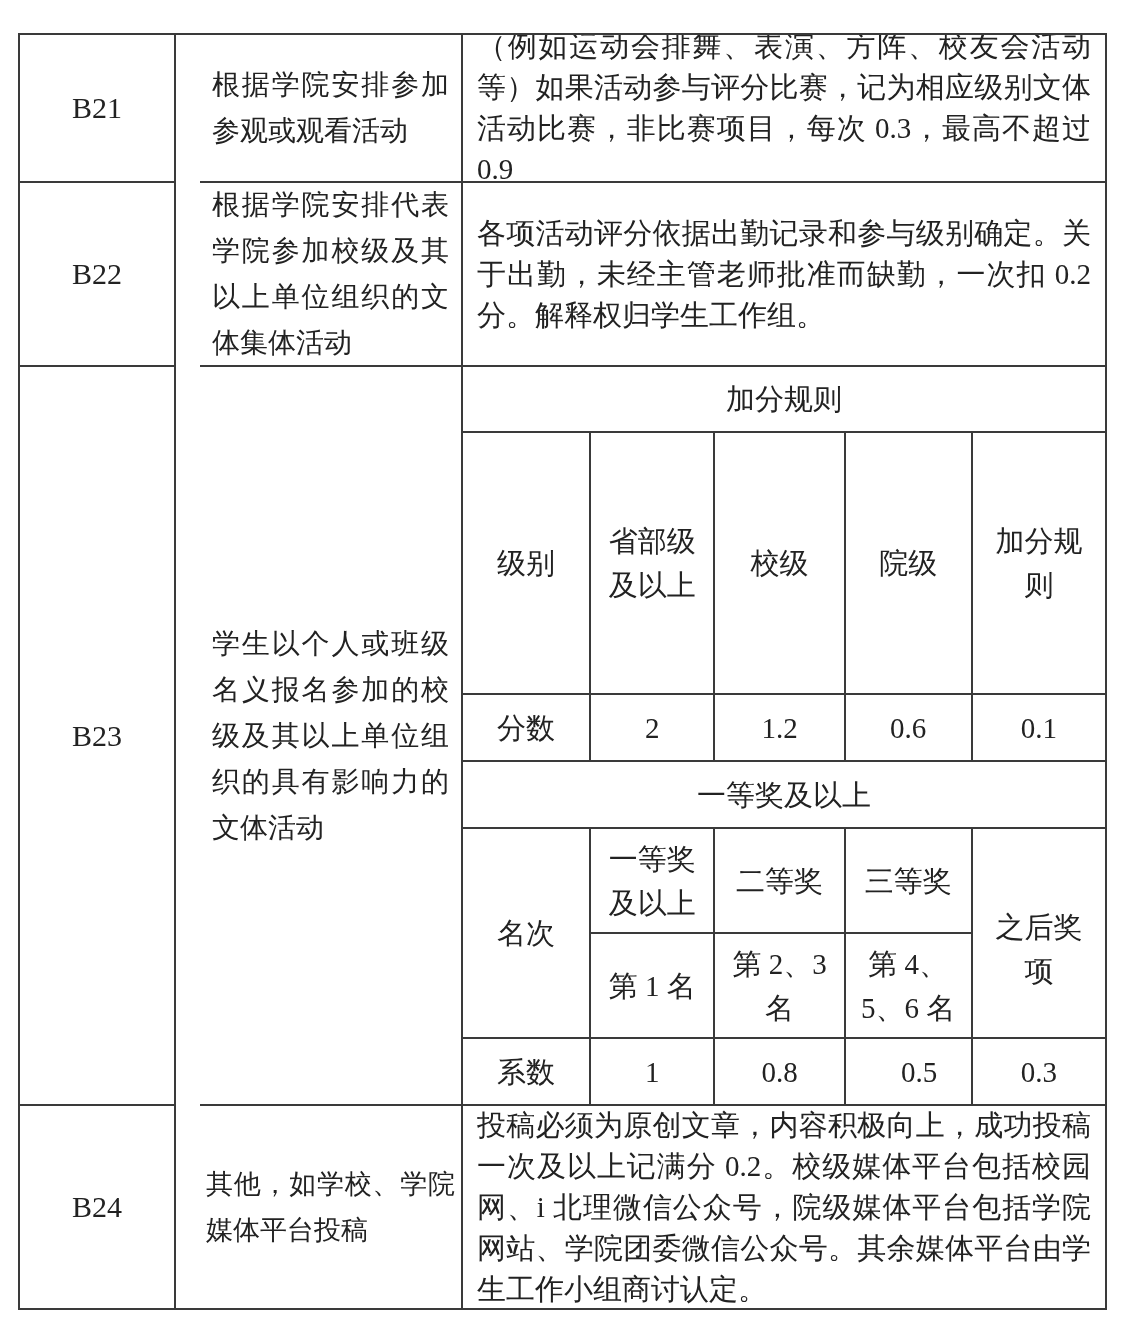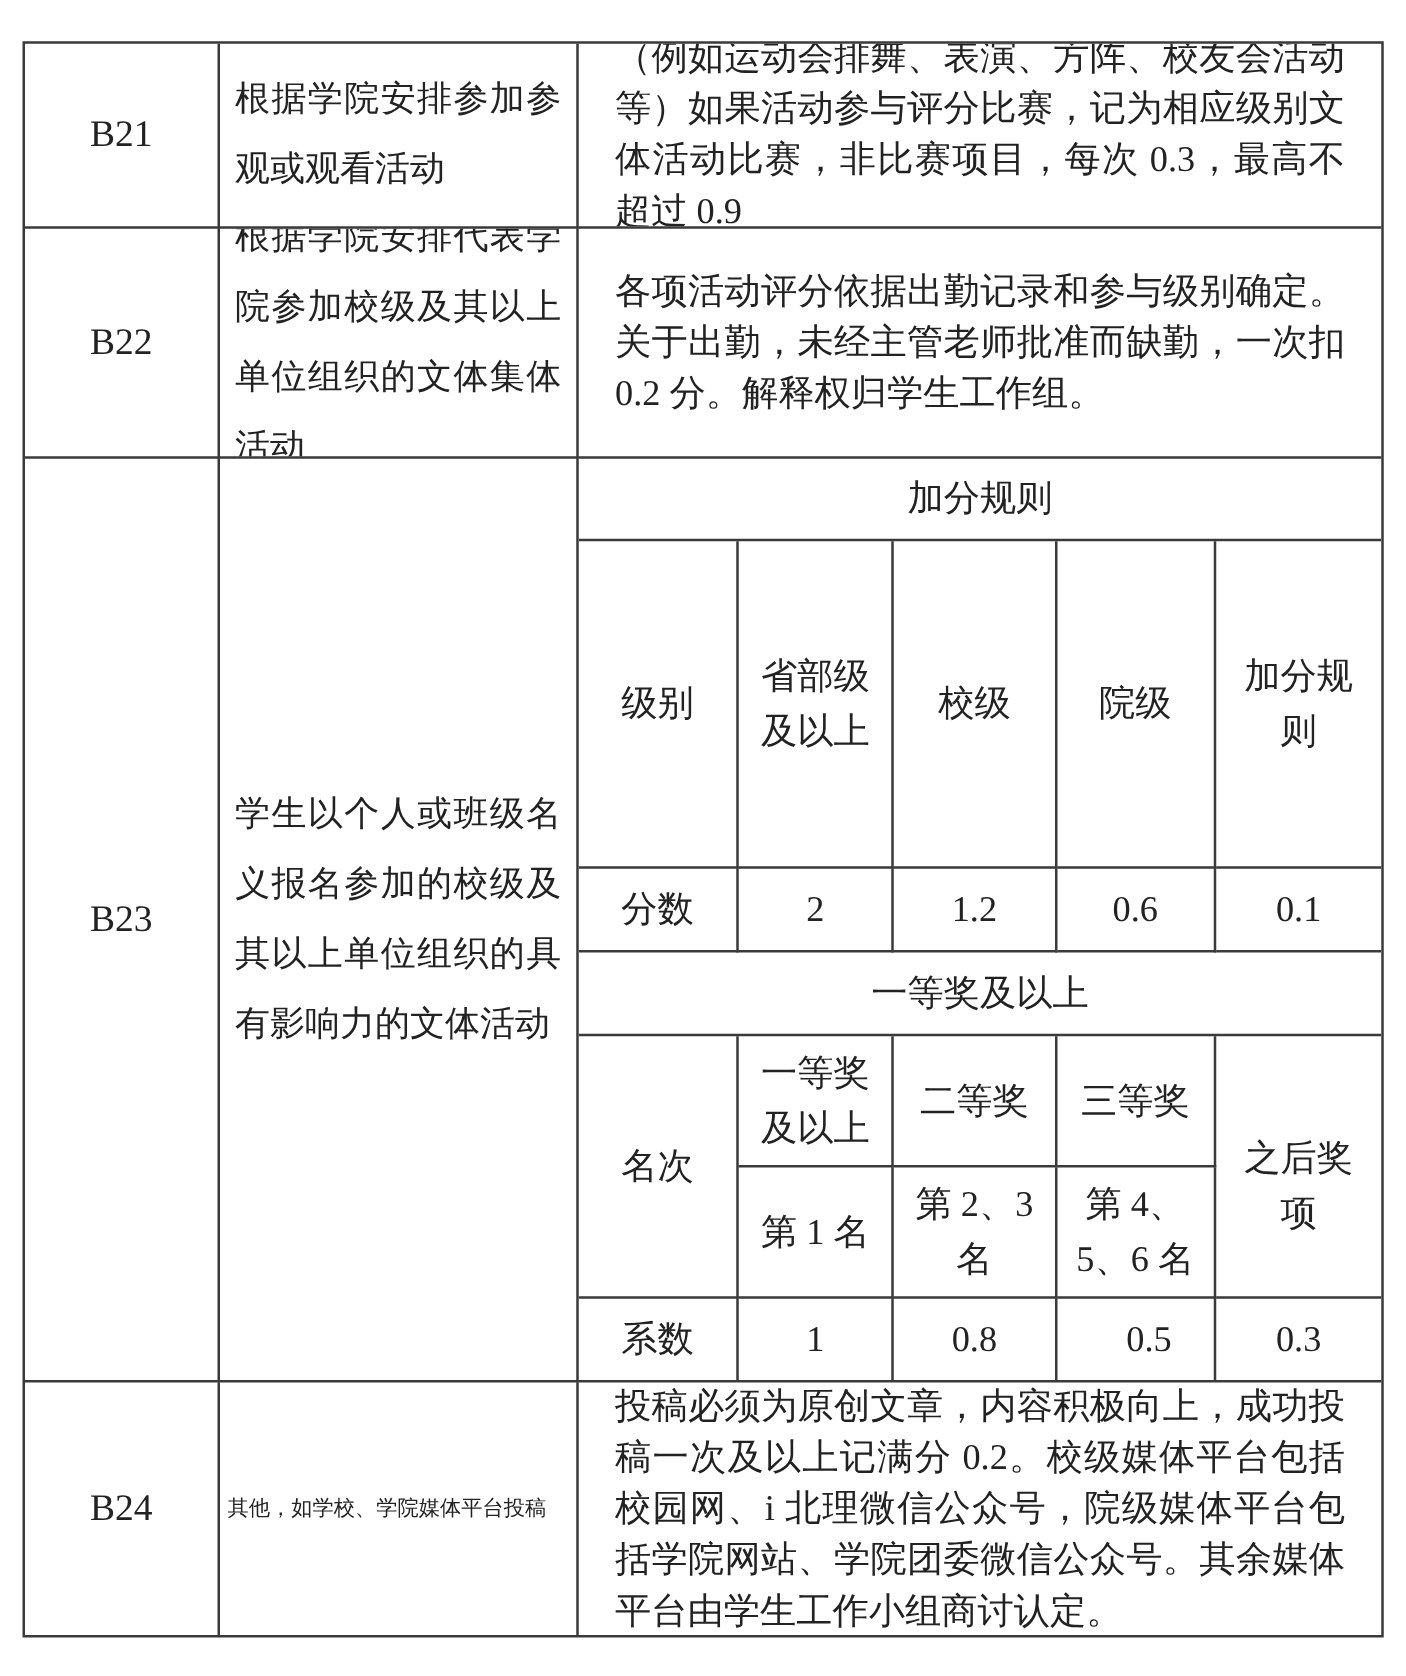--- a/index.html
+++ b/index.html
@@ -28,23 +28,23 @@
   .cell{
     box-sizing:border-box;
     border-right:2px solid var(--line);
     border-bottom:2px solid var(--line);
     display:flex;align-items:center;
     overflow:hidden;
   }
   .cell.no-r{border-right:none;}
   .cell.no-b{border-bottom:none;}
   .id-cell{justify-content:center;font-size:30px;}
-  .label-cell{padding:0 12px;font-size:28px;line-height:56px;}
-  .label-cell.tight{padding:0 6px;font-size:17px;}
-  .content-cell{padding:0 29px;font-size:29px;line-height:41px;}
+  .label-cell{padding:0 12px;font-size:28px;line-height:46px;margin-left:24px;}
+  .label-cell.tight{padding:0 6px;font-size:27px;}
+  .content-cell{padding:0 14px;font-size:29px;line-height:41px;}
   .para{
     width:100%;
     text-align:justify;
     text-justify:inter-ideograph;
   }
   
   .nested{
     width:100%;height:100%;
     display:grid;
     grid-template-columns:129fr 125fr 131fr 128fr 133fr;

